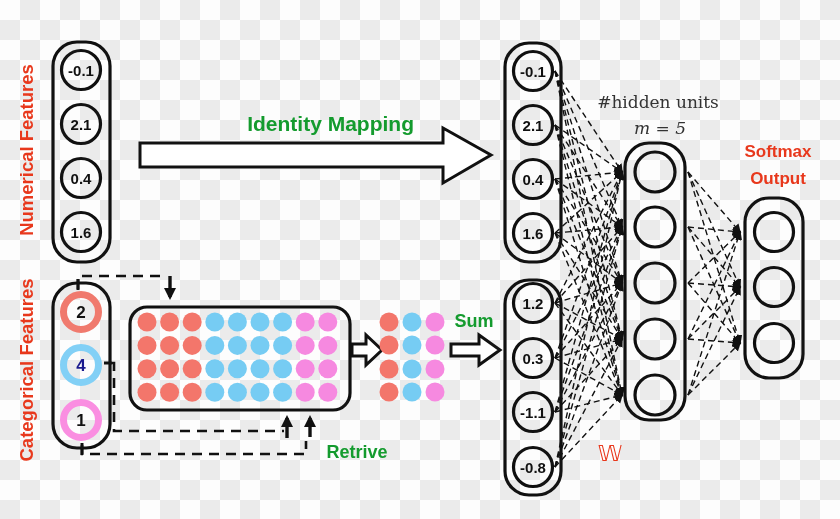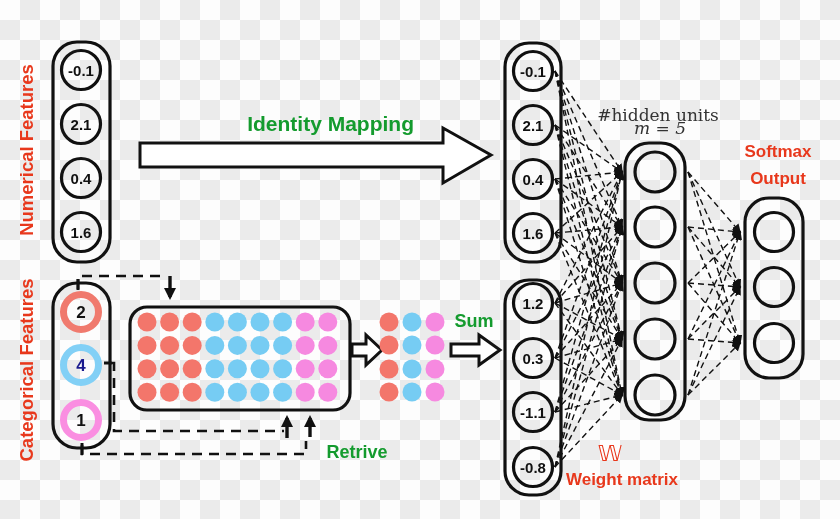--- a/index.html
+++ b/index.html
@@ -231,22 +231,21 @@
 
   <div class="lbl red vlabel" style="left:-78px;top:138px;width:210px;">Numerical Features</div>
   <div class="lbl red vlabel" style="left:-83px;top:358px;width:220px;">Categorical Features</div>
 
   <div class="lbl green identity" style="left:164px;top:112px;width:250px;text-align:right;">Identity Mapping</div>
 
 
   <div class="lbl green sum" style="left:434px;top:311px;width:80px;">Sum</div>
   <div class="lbl green retrive" style="left:297px;top:421px;width:120px;margin-top:21px;">Retrive</div>
 
-  <div class="lbl dark serif" style="left:568px;top:93px;width:180px;margin-top:13px;">#hidden units</div>
+  <div class="lbl dark serif" style="left:568px;top:93px;width:180px;">#hidden units</div>
   <div class="lbl dark serif mitalic" style="left:570px;top:119px;width:180px;text-align:center;">m = 5</div>
 
   <div class="lbl red softmax" style="left:698px;top:142px;width:160px;">Softmax</div>
   <div class="lbl red softmax" style="left:698px;top:169px;width:160px;">Output</div>
 
   <div class="lbl red wsym" style="left:580px;top:441px;width:60px;">𝕎</div>
-  <div class="lbl red weightlbl" style="left:532px;top:470px;width:180px;">Weight matrix</div>
 
 </div>
 
 </body></html>

